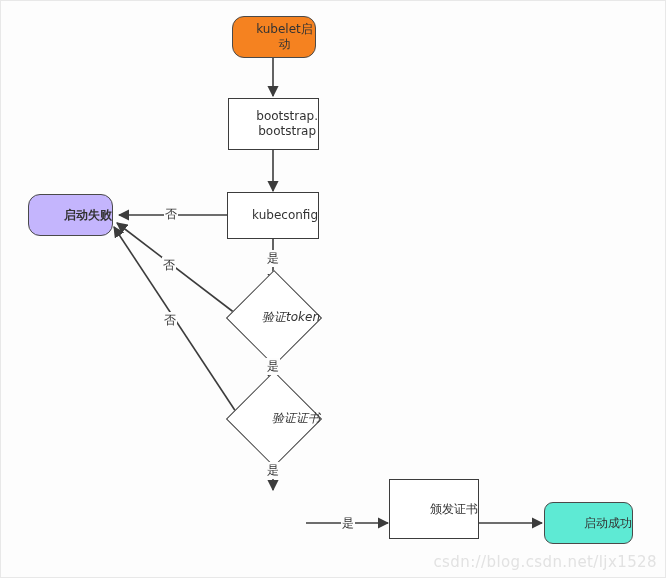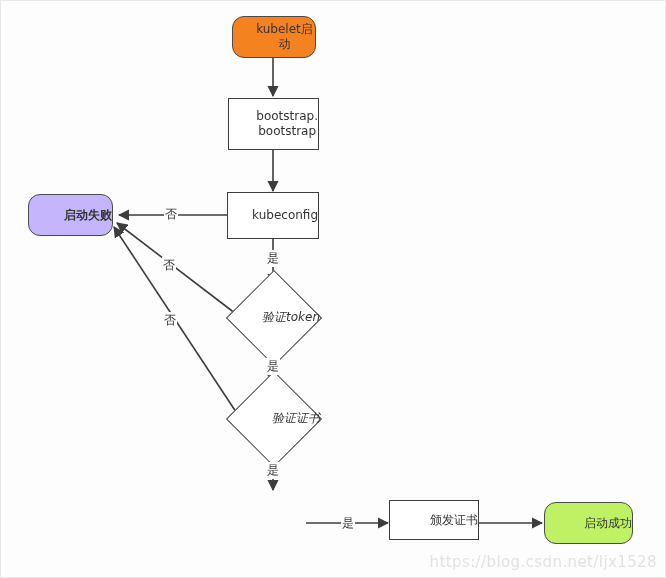--- a/index.html
+++ b/index.html
@@ -48,21 +48,22 @@
     border-radius: 12px;
   }
   .node-start {
     background: #f58220;
   }
   .node-fail {
     background: #c4b5fd;
     font-weight: bold;
   }
   .node-success {
-    background: #bef264;
+    background: #5eead4;
+    border-radius: 9px;
   }
   .node-diamond {
     background: transparent;
     border: none;
   }
   .diamond-shape {
     position: absolute;
     left: 50%;
     top: 50%;
     width: 66px;
@@ -156,21 +157,21 @@
     <span class="diamond-shape"></span>
     <span class="diamond-label">验证token</span>
   </div>
 
   <div class="node node-diamond" style="left:225px; top:384px; width:94px; height:66px;">
     <span class="diamond-shape"></span>
     <span class="diamond-label">验证证书</span>
   </div>
 
 
-  <div class="node node-rect" style="left:388px; top:499px; width:90px; height:40px;">
+  <div class="node node-rect" style="left:388px; top:478px; width:90px; height:60px;">
     <span>颁发证书</span>
   </div>
 
   <div class="node node-round node-success" style="left:543px; top:501px; width:89px; height:42px;">
     <span>启动成功</span>
   </div>
 
   <span class="edge-label" style="left:163px; top:205px;">否</span>
 
   <span class="edge-label" style="left:265px; top:249px;">是</span>
@@ -178,15 +179,15 @@
   <span class="edge-label" style="left:161px; top:256px;">否</span>
 
   <span class="edge-label" style="left:265px; top:357px;">是</span>
 
   <span class="edge-label" style="left:162px; top:311px;">否</span>
 
   <span class="edge-label" style="left:265px; top:461px;">是</span>
 
   <span class="edge-label" style="left:340px; top:514px;">是</span>
 
-  <span class="watermark">https://blog.csdn.net/ljx1528</span>
+  <span class="watermark">csdn://blog.csdn.net/ljx1528</span>
 
 </div>
 
 </body></html>

